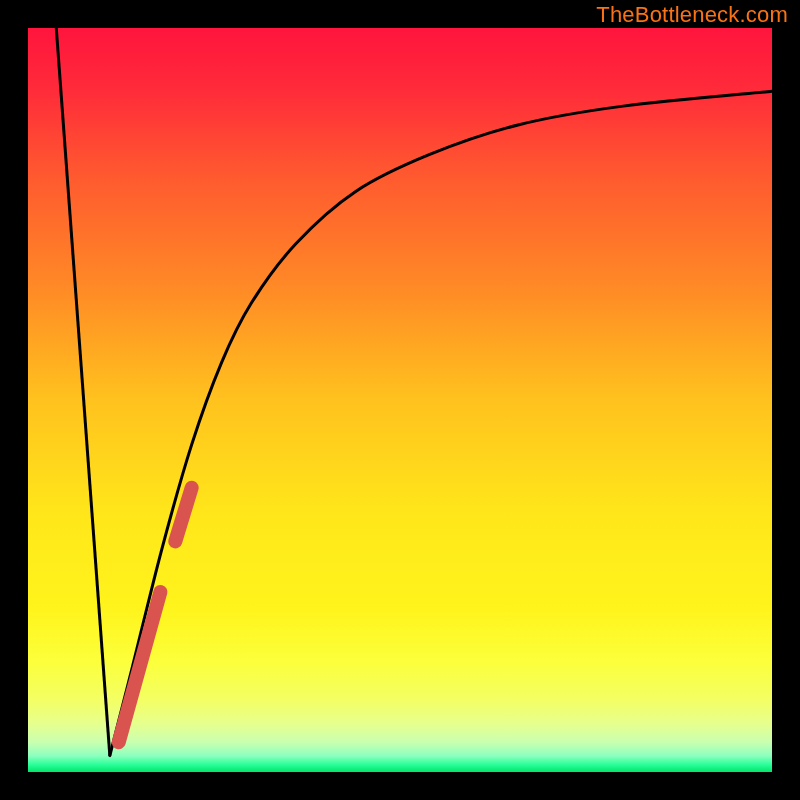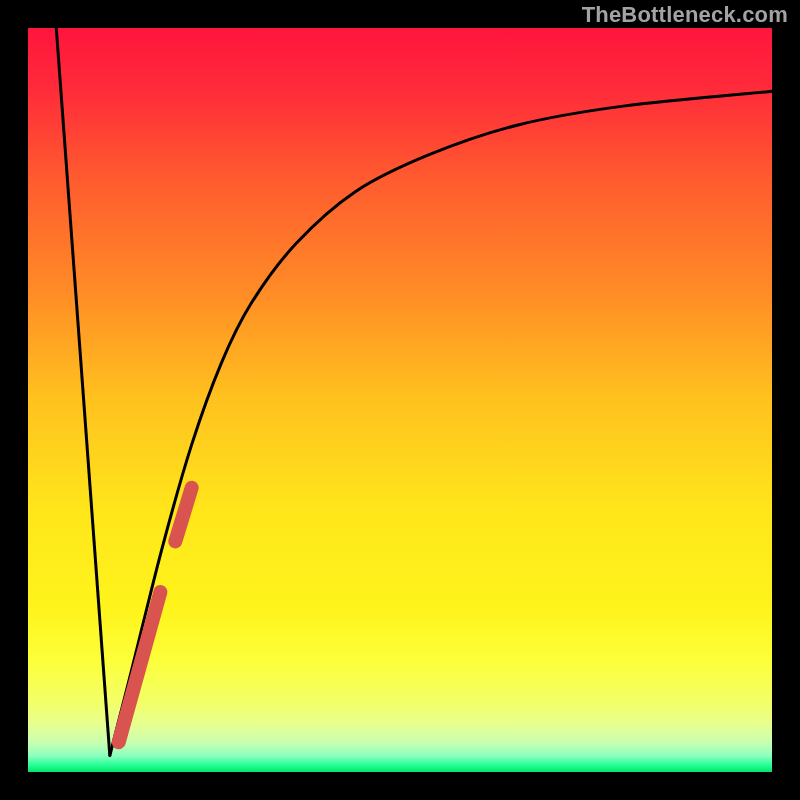--- a/index.html
+++ b/index.html
@@ -27,23 +27,23 @@
   #gradient {
     position: absolute;
     inset: 0;
   }
   #curves {
     position: absolute;
     inset: 0;
   }
   #watermark {
     position: absolute;
-    color: #a3a3a3;
+    color: #f97316;
     font-size: 22px;
-    font-weight: 700;
+    font-weight: 400;
     letter-spacing: 0.2px;
   }
 </style>
 </head>
 <body>
 
 <div id="stage">
   <div id="frame" style="left: 0px; top: 0px; width: 800px; height: 800px;"></div>
   <div id="plot" style="left: 28px; top: 28px; width: 744px; height: 744px;">
     <svg id="gradient" width="744" height="744" viewBox="0 0 744 744">

